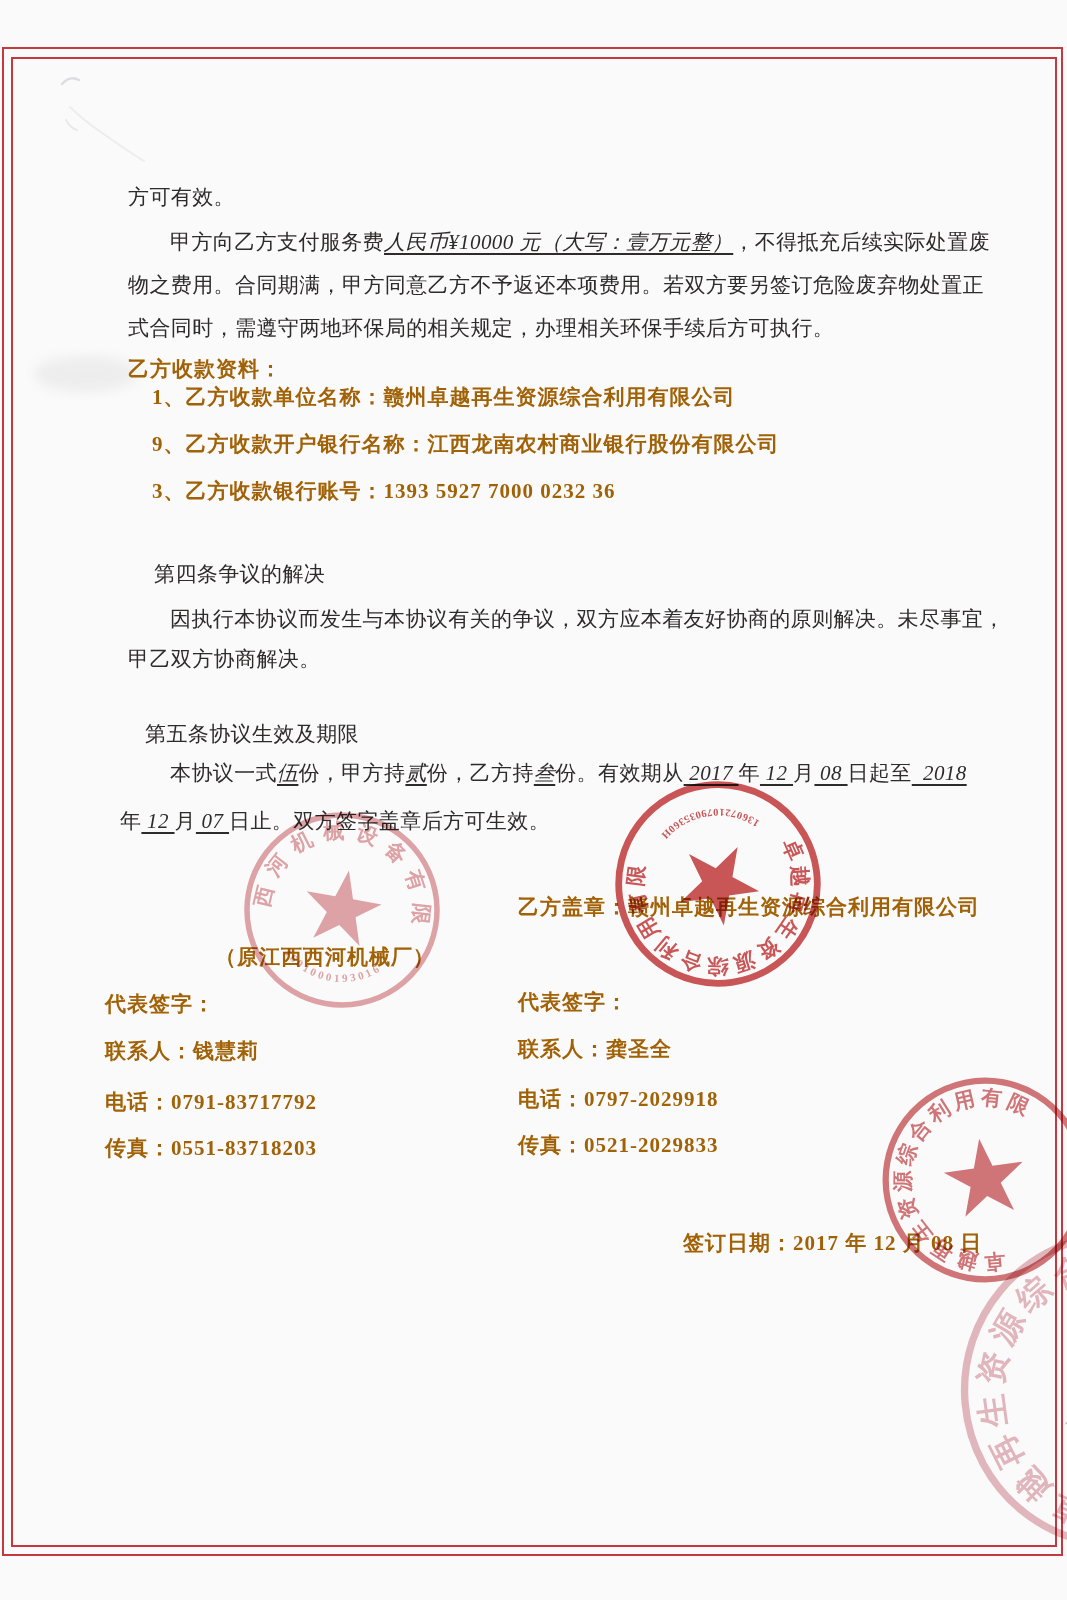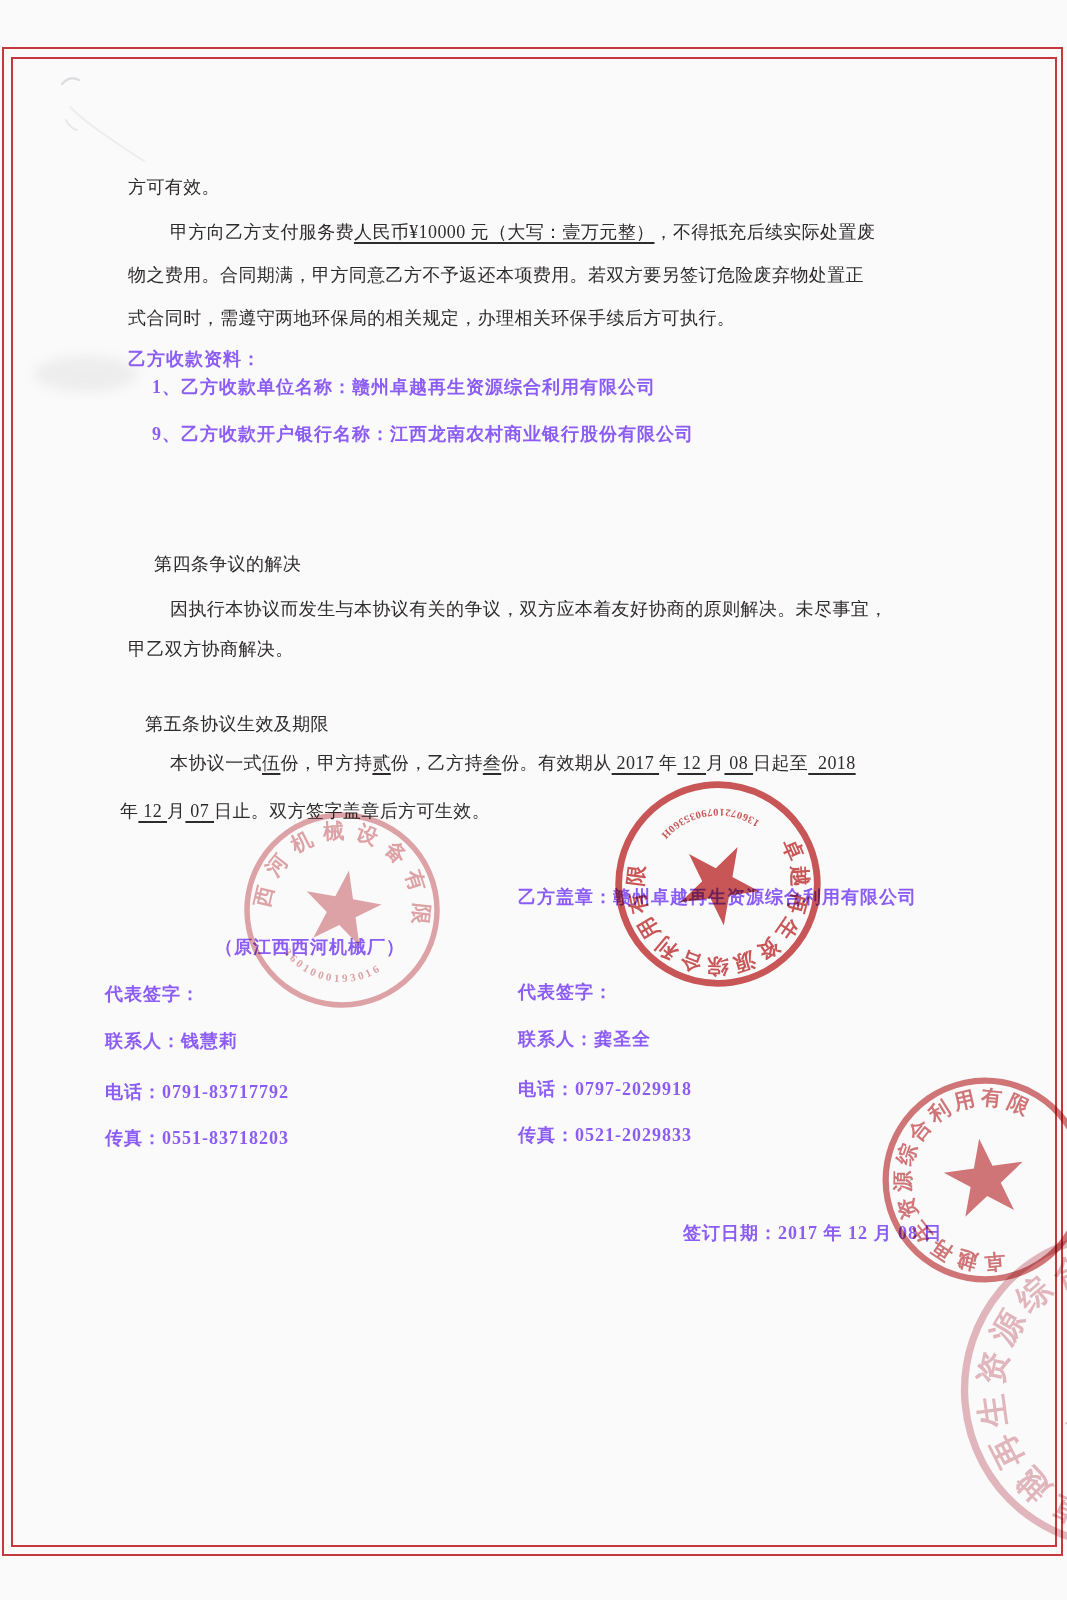--- a/index.html
+++ b/index.html
@@ -6,25 +6,25 @@
   body{
     width:1067px;height:1600px;position:relative;overflow:hidden;
     background:#fbfafa;
     font-family:"Liberation Serif","DejaVu Serif",serif;
   }
   .page{position:absolute;inset:0;}
   .border-rect{position:absolute;pointer-events:none;}
   .border-outer{left:2px;top:47px;width:1057px;height:1505px;border:2px solid #c5383e;}
   .border-inner{left:11px;top:57px;width:1042px;height:1486px;border:2px solid #c5383e;}
   .ln{
-    position:absolute;font-size:18px;color:#2e2b2b;white-space:pre;
-    letter-spacing:0.4px;line-height:1.25;
+    position:absolute;font-size:21px;color:#2e2b2b;white-space:pre;
+    letter-spacing:0.4px;line-height:1.25;margin-top:8px;
   }
-  .b{font-weight:bold;color:#8b5cf6;letter-spacing:1px;}
-  .u{text-decoration:underline;text-underline-offset:4px;text-decoration-thickness:1.5px;}
+  .b{font-weight:bold;color:#a16207;letter-spacing:1px;}
+  .u{text-decoration:underline;text-underline-offset:4px;text-decoration-thickness:1.5px;font-style:italic;}
   .stamp{position:absolute;mix-blend-mode:multiply;pointer-events:none;}
   .stamp text{font-family:"Liberation Serif","DejaVu Serif",serif;font-weight:bold;}
   .ghost-smudge{
     position:absolute;left:34px;top:356px;width:104px;height:36px;border-radius:50%;
     background:#8f949d;opacity:0.12;filter:blur(6px);
   }
   .pencil{position:absolute;left:40px;top:62px;pointer-events:none;opacity:0.45;}
 </style>
 </head>
 <body>
@@ -44,20 +44,21 @@
 
   <div class="ln" style="left:128px;top:176px">方可有效。</div>
 
   <div class="ln" style="left:170px;top:221px"><span>甲方向乙方支付服务费</span><span class="u">人民币¥10000 元（大写：壹万元整）</span><span>，不得抵充后续实际处置废</span></div>
   <div class="ln" style="left:128px;top:307px">式合同时，需遵守两地环保局的相关规定，办理相关环保手续后方可执行。</div>
   <div class="ln" style="left:128px;top:264px">物之费用。合同期满，甲方同意乙方不予返还本项费用。若双方要另签订危险废弃物处置正</div>
 
   <div class="ln b" style="left:128px;top:348px">乙方收款资料：</div>
   <div class="ln b" style="left:152px;top:376px">1、乙方收款单位名称：赣州卓越再生资源综合利用有限公司</div>
   <div class="ln b" style="left:152px;top:423px">9、乙方收款开户银行名称：江西龙南农村商业银行股份有限公司</div>
+  <div class="ln b" style="left:152px;top:470px">3、乙方收款银行账号：1393 5927 7000 0232 36</div>
 
   <div class="ln" style="left:154px;top:553px">第四条争议的解决</div>
   <div class="ln" style="left:170px;top:598px">因执行本协议而发生与本协议有关的争议，双方应本着友好协商的原则解决。未尽事宜，</div>
   <div class="ln" style="left:128px;top:638px">甲乙双方协商解决。</div>
 
   <div class="ln" style="left:145px;top:713px">第五条协议生效及期限</div>
   <div class="ln" style="left:170px;top:752px"><span>本协议一式</span><span class="u">伍</span><span>份，甲方持</span><span class="u">贰</span><span>份，乙方持</span><span class="u">叁</span><span>份。有效期从</span><span class="u"> 2017 </span><span>年</span><span class="u"> 12 </span><span>月</span><span class="u"> 08 </span><span>日起至</span><span class="u">  2018</span></div>
   <div class="ln" style="left:120px;top:800px"><span>年</span><span class="u"> 12 </span><span>月</span><span class="u"> 07 </span><span>日止。双方签字盖章后方可生效。</span></div>
 
   <div class="ln b" style="left:215px;top:936px">（原江西西河机械厂）</div>

